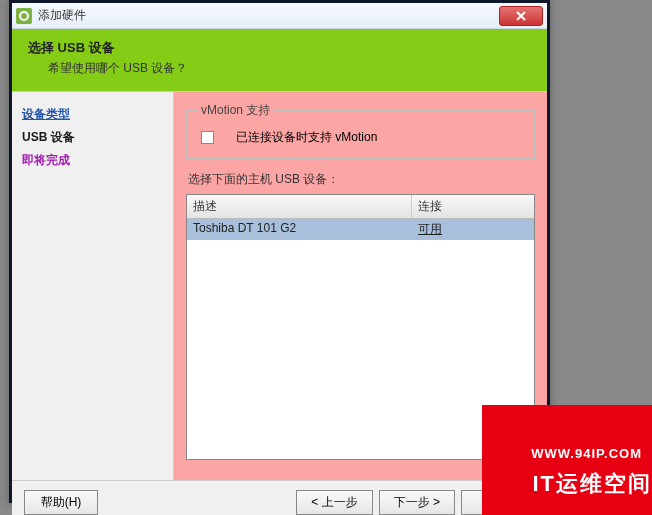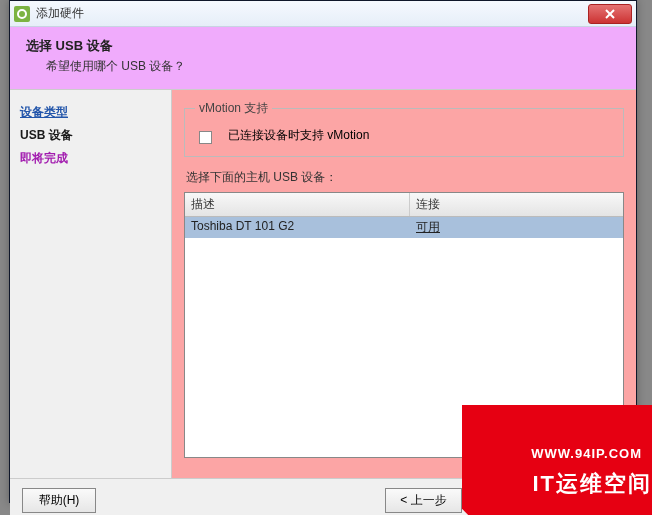--- a/index.html
+++ b/index.html
@@ -8,23 +8,23 @@
   font-size: 12px;
   background: #888;
   width: 652px;
   height: 515px;
   overflow: hidden;
   position: relative;
 }
 .window {
   position: absolute;
   left: 9px; top: 0;
-  width: 628px; height: 503px;
+  width: 541px; height: 503px;
   background: #fff;
-  border: 1px solid #0f172a;
+  border: 3px solid #0f172a;
   box-shadow: 0 0 8px rgba(0,0,0,0.3);
 }
 .titlebar {
   height: 26px;
   background: linear-gradient(#f5f9fe, #e6eef8);
   border-bottom: 1px solid #c8d4e2;
   display: flex;
   align-items: center;
   padding: 0 4px;
 }
@@ -54,21 +54,21 @@
   border: 1px solid #a22;
   border-radius: 3px;
   color: #fff;
   display: flex;
   align-items: center;
   justify-content: center;
   font-weight: bold;
   cursor: pointer;
 }
 .header-section {
-  background: #f0abfc;
+  background: #84cc16;
   border-bottom: 1px solid #ccc;
   padding: 10px 16px 14px;
 }
 .header-section h2 {
   font-size: 13px;
   font-weight: bold;
   color: #222;
   margin-bottom: 3px;
 }
 .header-section p {
@@ -115,22 +115,22 @@
   padding: 8px 10px 10px;
   margin-bottom: 12px;
 }
 legend {
   font-size: 12px;
   color: #444;
   padding: 0 4px;
 }
 .checkbox-row {
   display: flex;
-  align-items: flex-end;
-  gap: 16px;
+  align-items: center;
+  gap: 22px;
   padding: 2px 4px;
 }
 .checkbox {
   width: 13px; height: 13px;
   border: 1px solid #888;
   background: #fff;
 }
 .instruction {
   font-size: 12px;
   color: #333;
@@ -182,21 +182,21 @@
   font-size: 12px;
   cursor: pointer;
   min-width: 74px;
   text-align: center;
 }
 .footer .spacer { flex: 1; }
 .footer .btn + .btn { margin-left: 6px; }
 .watermark {
   position: absolute;
   right: 0; bottom: 0;
-  width: 190px; height: 110px;
+  width: 170px; height: 110px;
   overflow: hidden;
   pointer-events: none;
 }
 .watermark .tri {
   position: absolute;
   right: -70px; bottom: -70px;
   width: 260px; height: 260px;
   background: #e60012;
   transform: rotate(45deg);
 }

